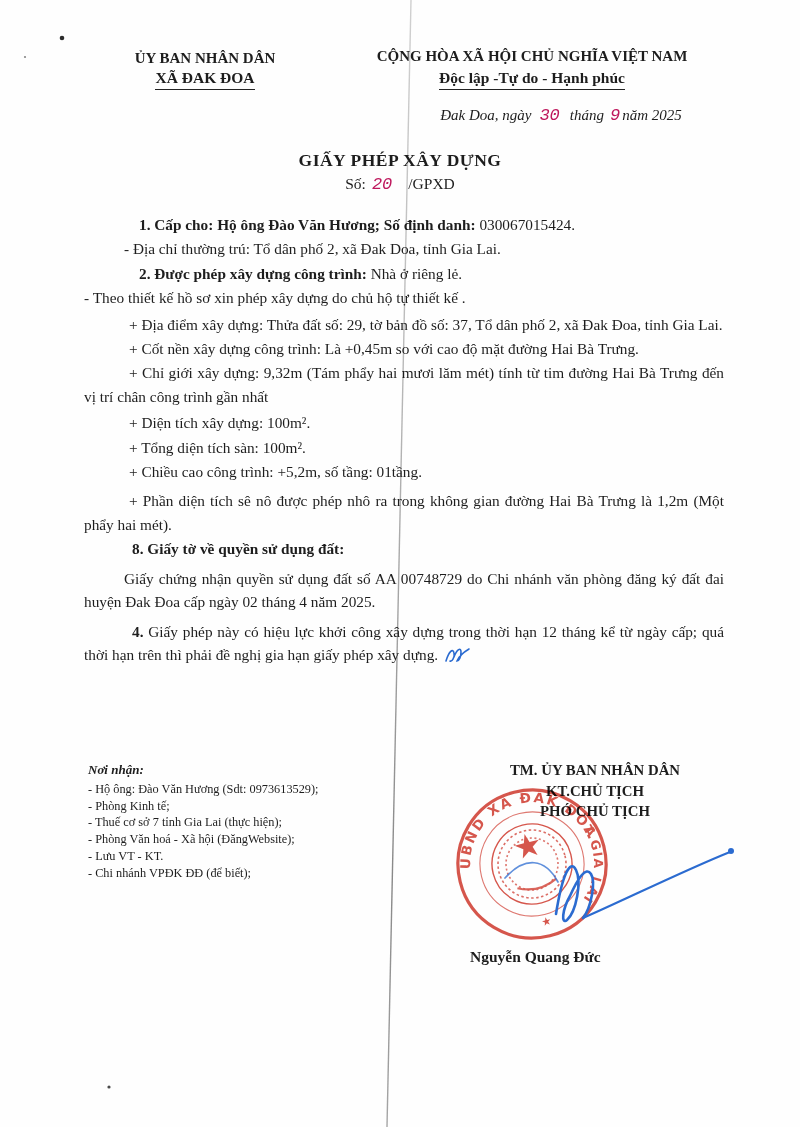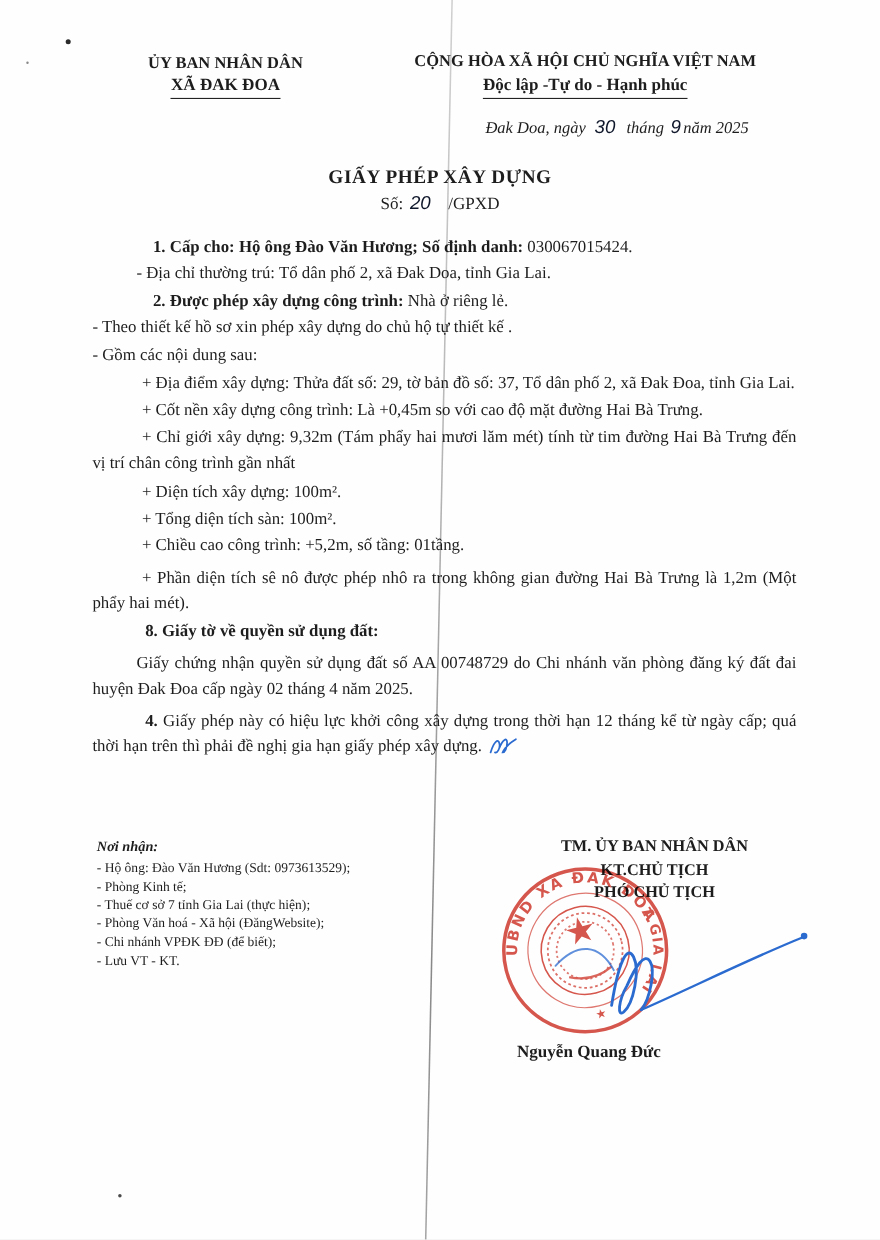--- a/index.html
+++ b/index.html
@@ -9,21 +9,21 @@
     font-family:"Liberation Serif","DejaVu Serif",serif;
     color:#1d1d1d;
   }
   .abs{position:absolute;}
   b,.b{font-weight:700;}
   .ul{display:inline-block;border-bottom:1.6px solid #222;padding-bottom:1px;}
   
   .hdr-left{left:96px;top:48px;width:218px;font-size:15px;font-weight:700;line-height:20px;text-align:center;}
   .hdr-right{left:328px;top:46px;width:408px;font-size:15px;font-weight:700;line-height:21px;text-align:center;}
   .dateline{left:398px;top:106px;width:326px;text-align:center;font-style:italic;font-size:15px;}
-  .hw{color:#0f172a;font-family:Liberation Sans, sans-serif;font-style:italic;font-weight:400;}
+  .hw{color:#be185d;font-family:Liberation Mono, monospace;font-style:italic;font-weight:400;}
   .hw-day{font-size:17px;margin:0 10px 0 8px;}
   .hw-month{font-size:17px;margin:0 2px 0 6px;}
   .hw-num{font-size:17px;margin:0 16px 0 6px;}
   
   .title{left:0;top:150px;width:800px;text-align:center;font-size:17.5px;font-weight:700;letter-spacing:.5px;}
   .docnum{left:0;top:175px;width:800px;text-align:center;font-size:15.5px;}
   
   .body{left:84px;top:213px;width:640px;font-size:15.3px;line-height:23.4px;text-align:justify;}
   .body p{margin:0 0 1px 0;}
   .ind55{text-indent:55px;}
@@ -77,43 +77,42 @@
   <div class="abs title">GIẤY PHÉP XÂY DỰNG</div>
   <div class="abs docnum">
     <span>Số:</span><span class="hw hw-num">20</span><span>/GPXD</span>
   </div>
 
   <main class="abs body">
     <p class="ind55"><b>1. Cấp cho: Hộ ông Đào Văn Hương; Số định danh:</b><span> 030067015424.</span></p>
     <p class="ind40">- Địa chỉ thường trú: Tổ dân phố 2, xã Đak Doa, tỉnh Gia Lai.</p>
     <p class="ind55"><b>2. Được phép xây dựng công trình:</b><span> Nhà ở riêng lẻ.</span></p>
     <p class="ind0">- Theo thiết kế hồ sơ xin phép xây dựng do chủ hộ tự thiết kế .</p>
-    <p class="ind0">- Gồm các nội dung sau:</p>
     <p class="ind45 mt3">+ Địa điểm xây dựng: Thửa đất số: 29, tờ bản đồ số: 37, Tổ dân phố 2, xã Đak Đoa, tỉnh Gia Lai.</p>
     <p class="ind45">+ Cốt nền xây dựng công trình: Là +0,45m so với cao độ mặt đường Hai Bà Trưng.</p>
     <p class="ind45">+ Chỉ giới xây dựng: 9,32m (Tám phẩy hai mươi lăm mét) tính từ tim đường Hai Bà Trưng đến vị trí chân công trình gần nhất</p>
     <p class="ind45 mt3">+ Diện tích xây dựng: 100m².</p>
     <p class="ind45">+ Tổng diện tích sàn: 100m².</p>
     <p class="ind45">+ Chiều cao công trình: +5,2m, số tầng: 01tầng.</p>
     <p class="ind45 mt6">+ Phần diện tích sê nô được phép nhô ra trong không gian đường Hai Bà Trưng là 1,2m (Một phẩy hai mét).</p>
     <p class="ind48"><b>8. Giấy tờ về quyền sử dụng đất:</b></p>
     <p class="ind40 mt6">Giấy chứng nhận quyền sử dụng đất số  AA 00748729 do Chi nhánh văn phòng đăng ký đất đai huyện Đak Đoa cấp ngày 02 tháng 4 năm 2025.</p>
     <p class="ind48 mt6"><b>4.</b><span> Giấy phép này có hiệu lực khởi công xây dựng trong thời hạn 12 tháng kể từ ngày cấp; quá thời hạn trên thì phải đề nghị gia hạn giấy phép xây dựng.</span><svg class="paraph" width="28" height="20" viewBox="0 0 28 20">
           <path d="M2,17 C5,7 9,4 10,9 C11,13 8,18 6,17 M10,13 C13,5 17,3 17,8 C17,13 15,17 13,17 C15,12 20,8 25,5" fill="none" stroke="#2b6bd0" stroke-width="1.6" stroke-linecap="round"></path>
         </svg></p>
   </main>
 
   <div class="abs recipients">
     <div class="rec-title">Nơi nhận:</div>
     <div>- Hộ ông: Đào Văn Hương (Sdt: 0973613529);</div>
     <div>- Phòng Kinh tế;</div>
     <div>- Thuế cơ sở 7 tỉnh Gia Lai (thực hiện);</div>
     <div>- Phòng Văn hoá - Xã hội (ĐăngWebsite);</div>
+    <div>- Lưu VT - KT.</div>
     <div>- Chi nhánh VPĐK ĐĐ (để biết);</div>
-    <div>- Lưu VT - KT.</div>
   </div>
 
   <div class="abs signblock">
     <div>TM. ỦY BAN NHÂN DÂN</div>
     <div>KT.CHỦ TỊCH</div>
     <div>PHÓ CHỦ TỊCH</div>
   </div>
 
   <svg class="abs overlay" style="left:452px;top:784px;mix-blend-mode:multiply;opacity:.86;" width="160" height="160" viewBox="0 0 160 160">
     <g transform="rotate(-14 80 80)" fill="none" stroke="#d03a2e">

